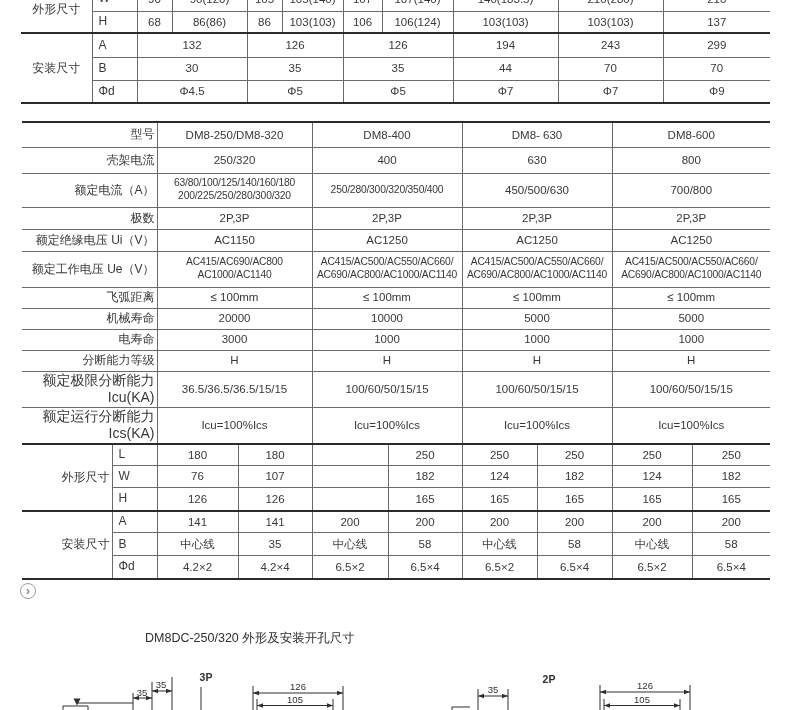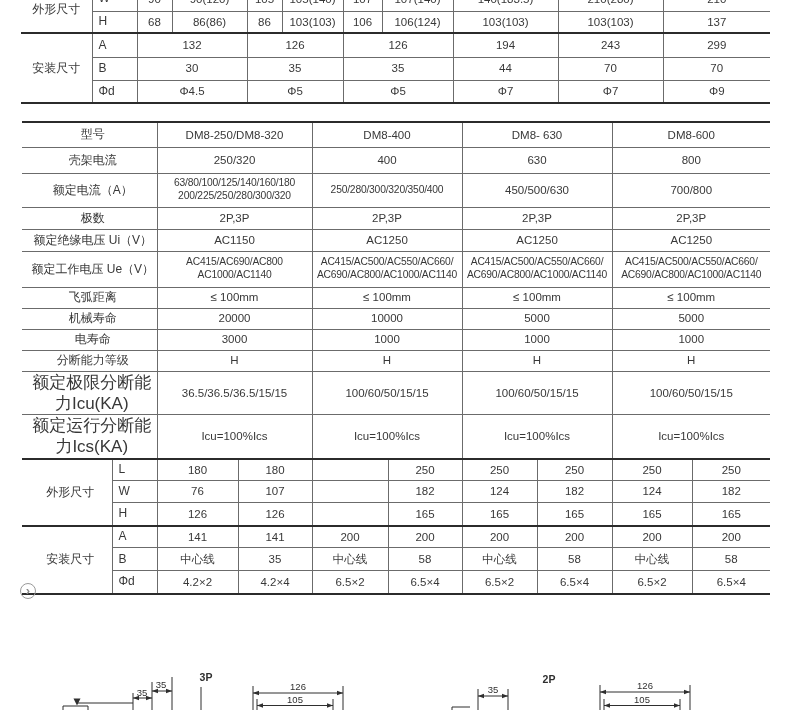--- a/index.html
+++ b/index.html
@@ -18,24 +18,24 @@
   td:first-child { border-left: none; }
   td:last-child { border-right: none; }
   tr.bt2 > td { border-top: 2px solid #2b2b2b; }
 
   #topTable { left: 21px; top: -13px; width: 749px; border-bottom: 2px solid #2b2b2b; }
   #topTable tr:first-child > td { border-top: none; }
 
   #specTable { left: 22px; top: 121px; width: 748px;
     border-top: 2px solid #2b2b2b; border-bottom: 2px solid #2b2b2b; }
 
-  td.lab  { text-align: center; padding-left: 9px; font-size: 12px; }
+  td.lab  { text-align: right; padding-left: 9px; font-size: 12px; }
   td.cen  { text-align: center; padding-left: 2px; }
   td.sub  { text-align: left; padding-left: 6px; font-size: 12px; }
-  td.labs { font-size: 17px; padding-left: 7px; }
+  td.labs { font-size: 14px; padding-left: 7px; }
   td.xs   { font-size: 10.3px; letter-spacing: -0.2px; }
 
   #sectionHeader {
     position: absolute; left: 20px; top: 583px;
     display: flex; align-items: center; gap: 10px;
   }
   .hicon {
     width: 16px; height: 16px; border: 1.3px solid #9a9a9a; border-radius: 50%;
     display: flex; align-items: center; justify-content: center; flex: 0 0 auto;
   }
@@ -295,20 +295,21 @@
 </tbody>
   </table>
 
 <div id="sectionHeader">
   <span class="hicon">
       <span class="chev">›</span>
     </span>
 </div>
 
 <div id="captions">
+  <div>DM8DC-250/320 外形及安装开孔尺寸</div>
 </div>
 
 <svg id="drawings" viewBox="0 655 790 55" xmlns="http://www.w3.org/2000/svg">
   <defs>
     <marker id="ah" viewBox="0 0 10 10" refX="9" refY="5" markerWidth="7" markerHeight="7" orient="auto-start-reverse">
       <path d="M0,1.5 L9,5 L0,8.5 z" fill="#2f2f2f"></path>
     </marker>
   </defs>
 
   <text x="206" y="681" font-size="10.5" font-weight="600" fill="#2f2f2f" text-anchor="middle">3P</text>

